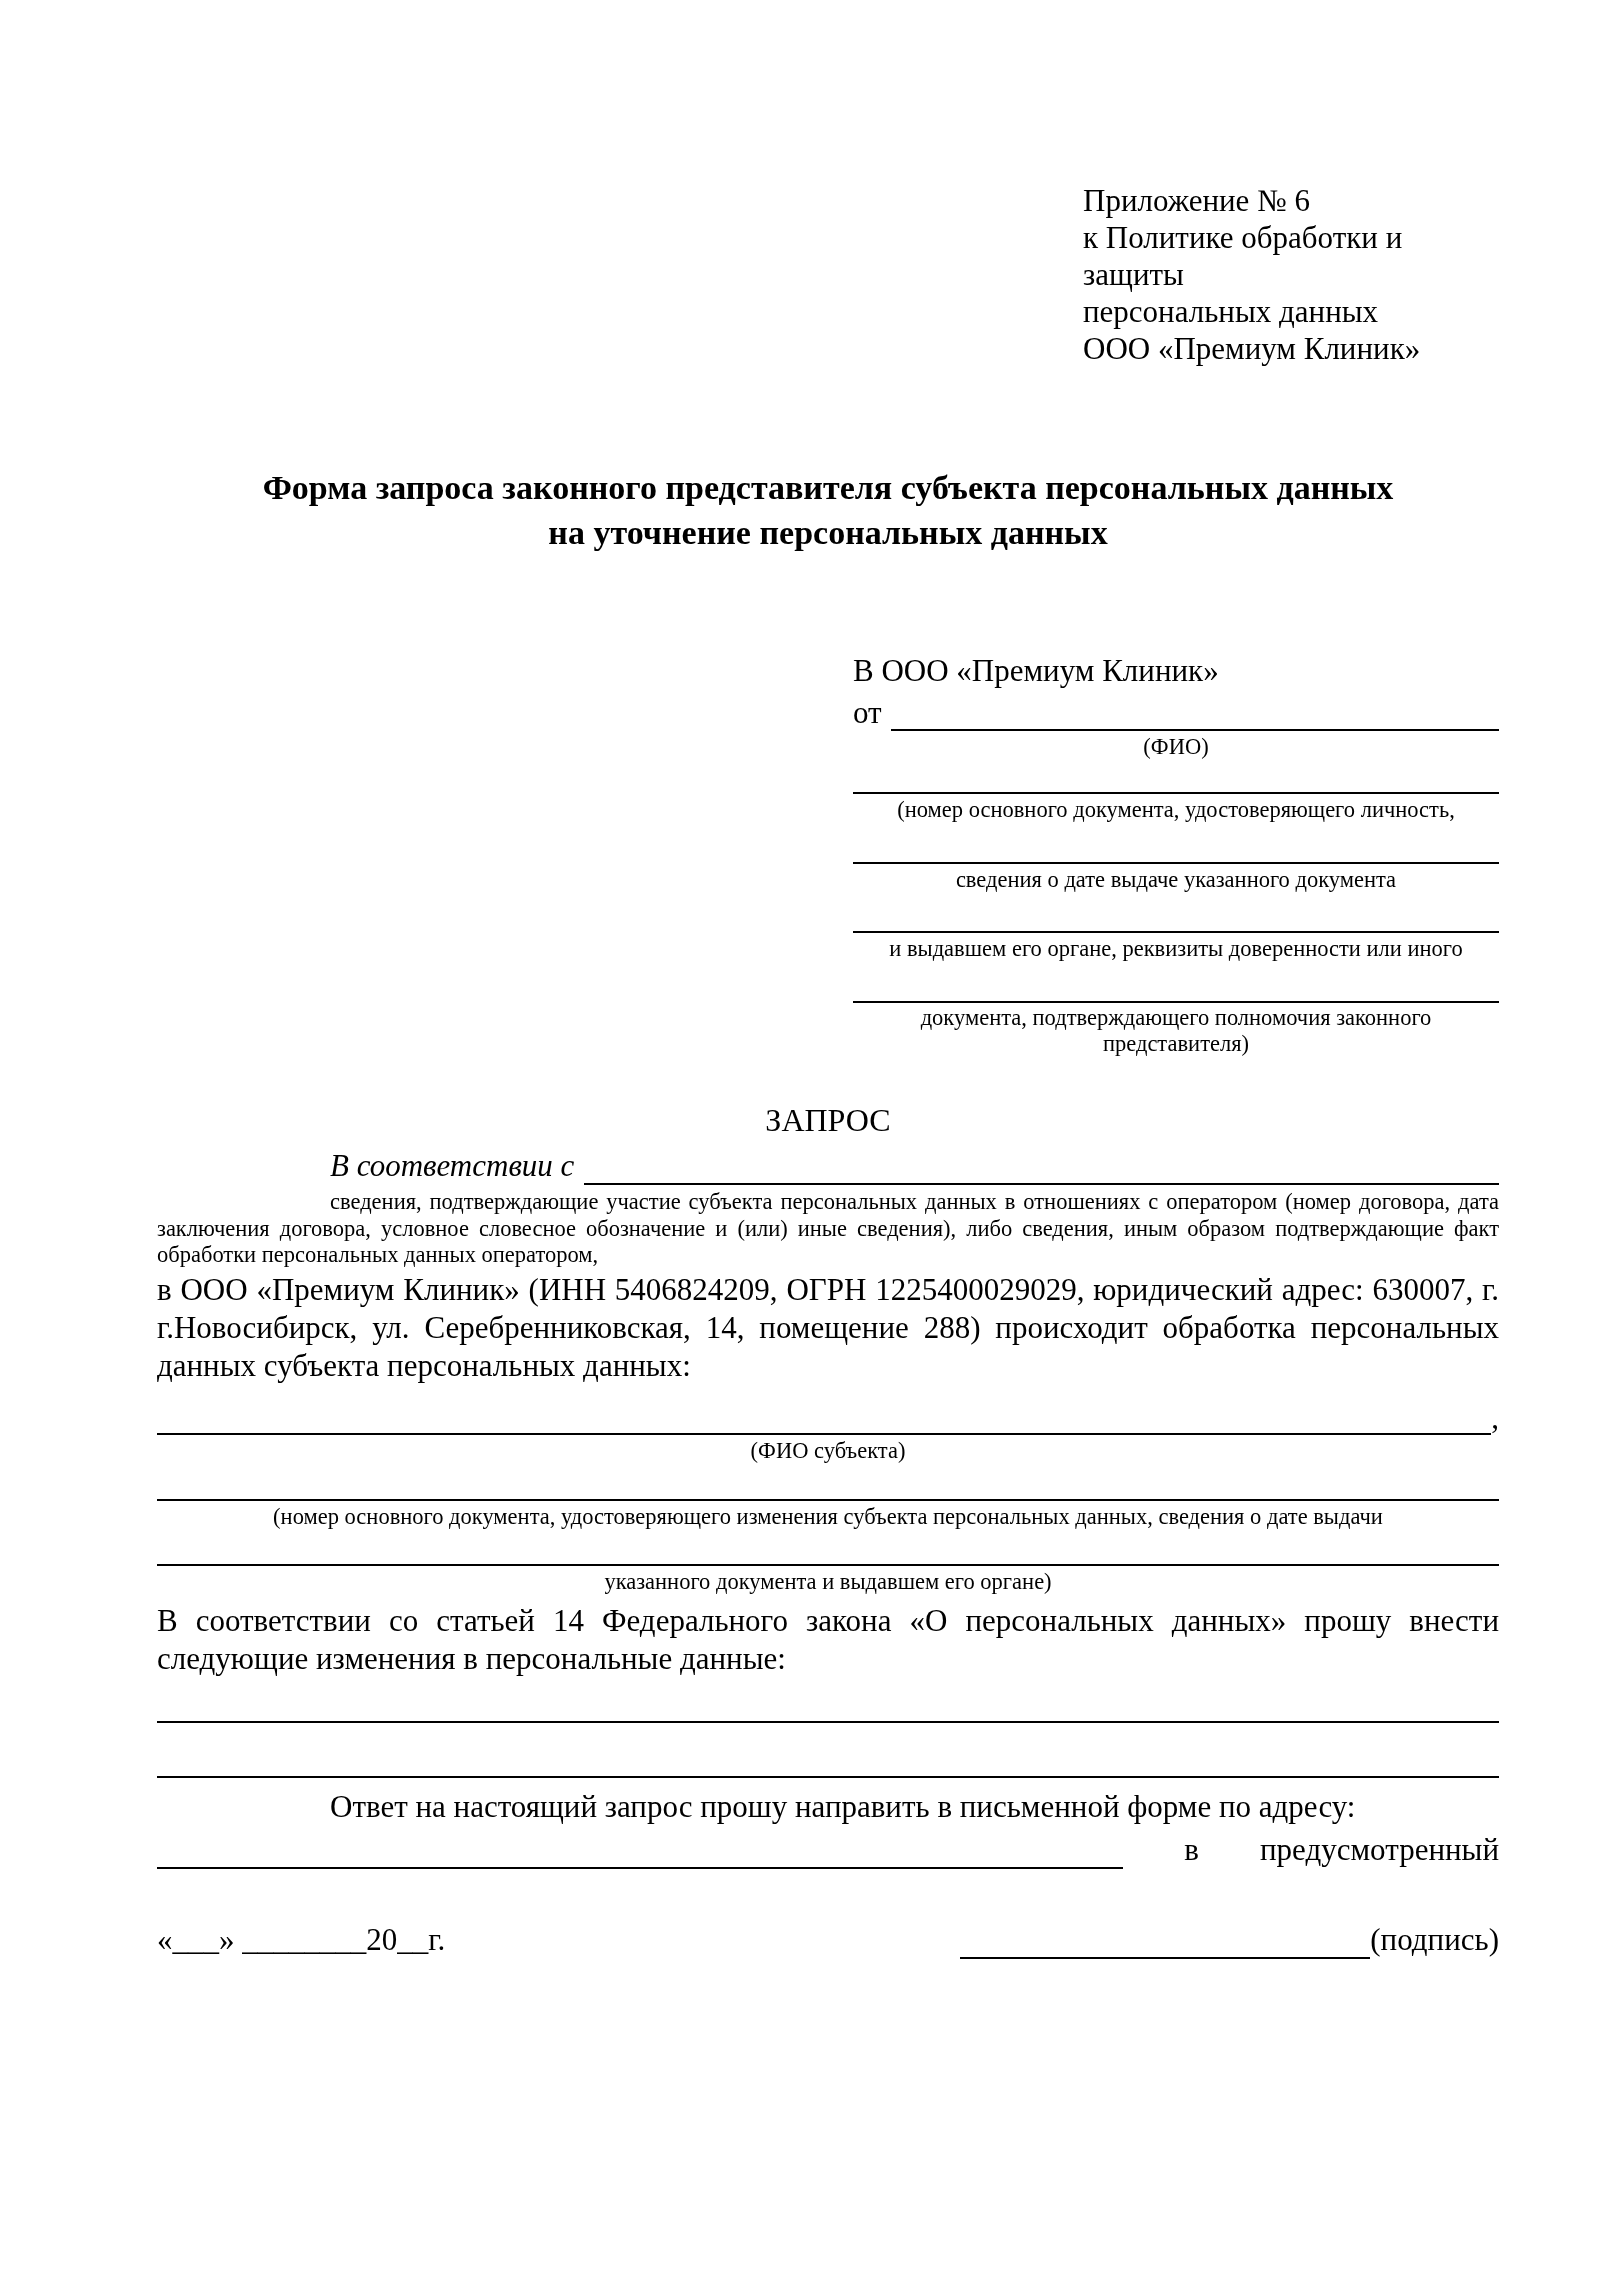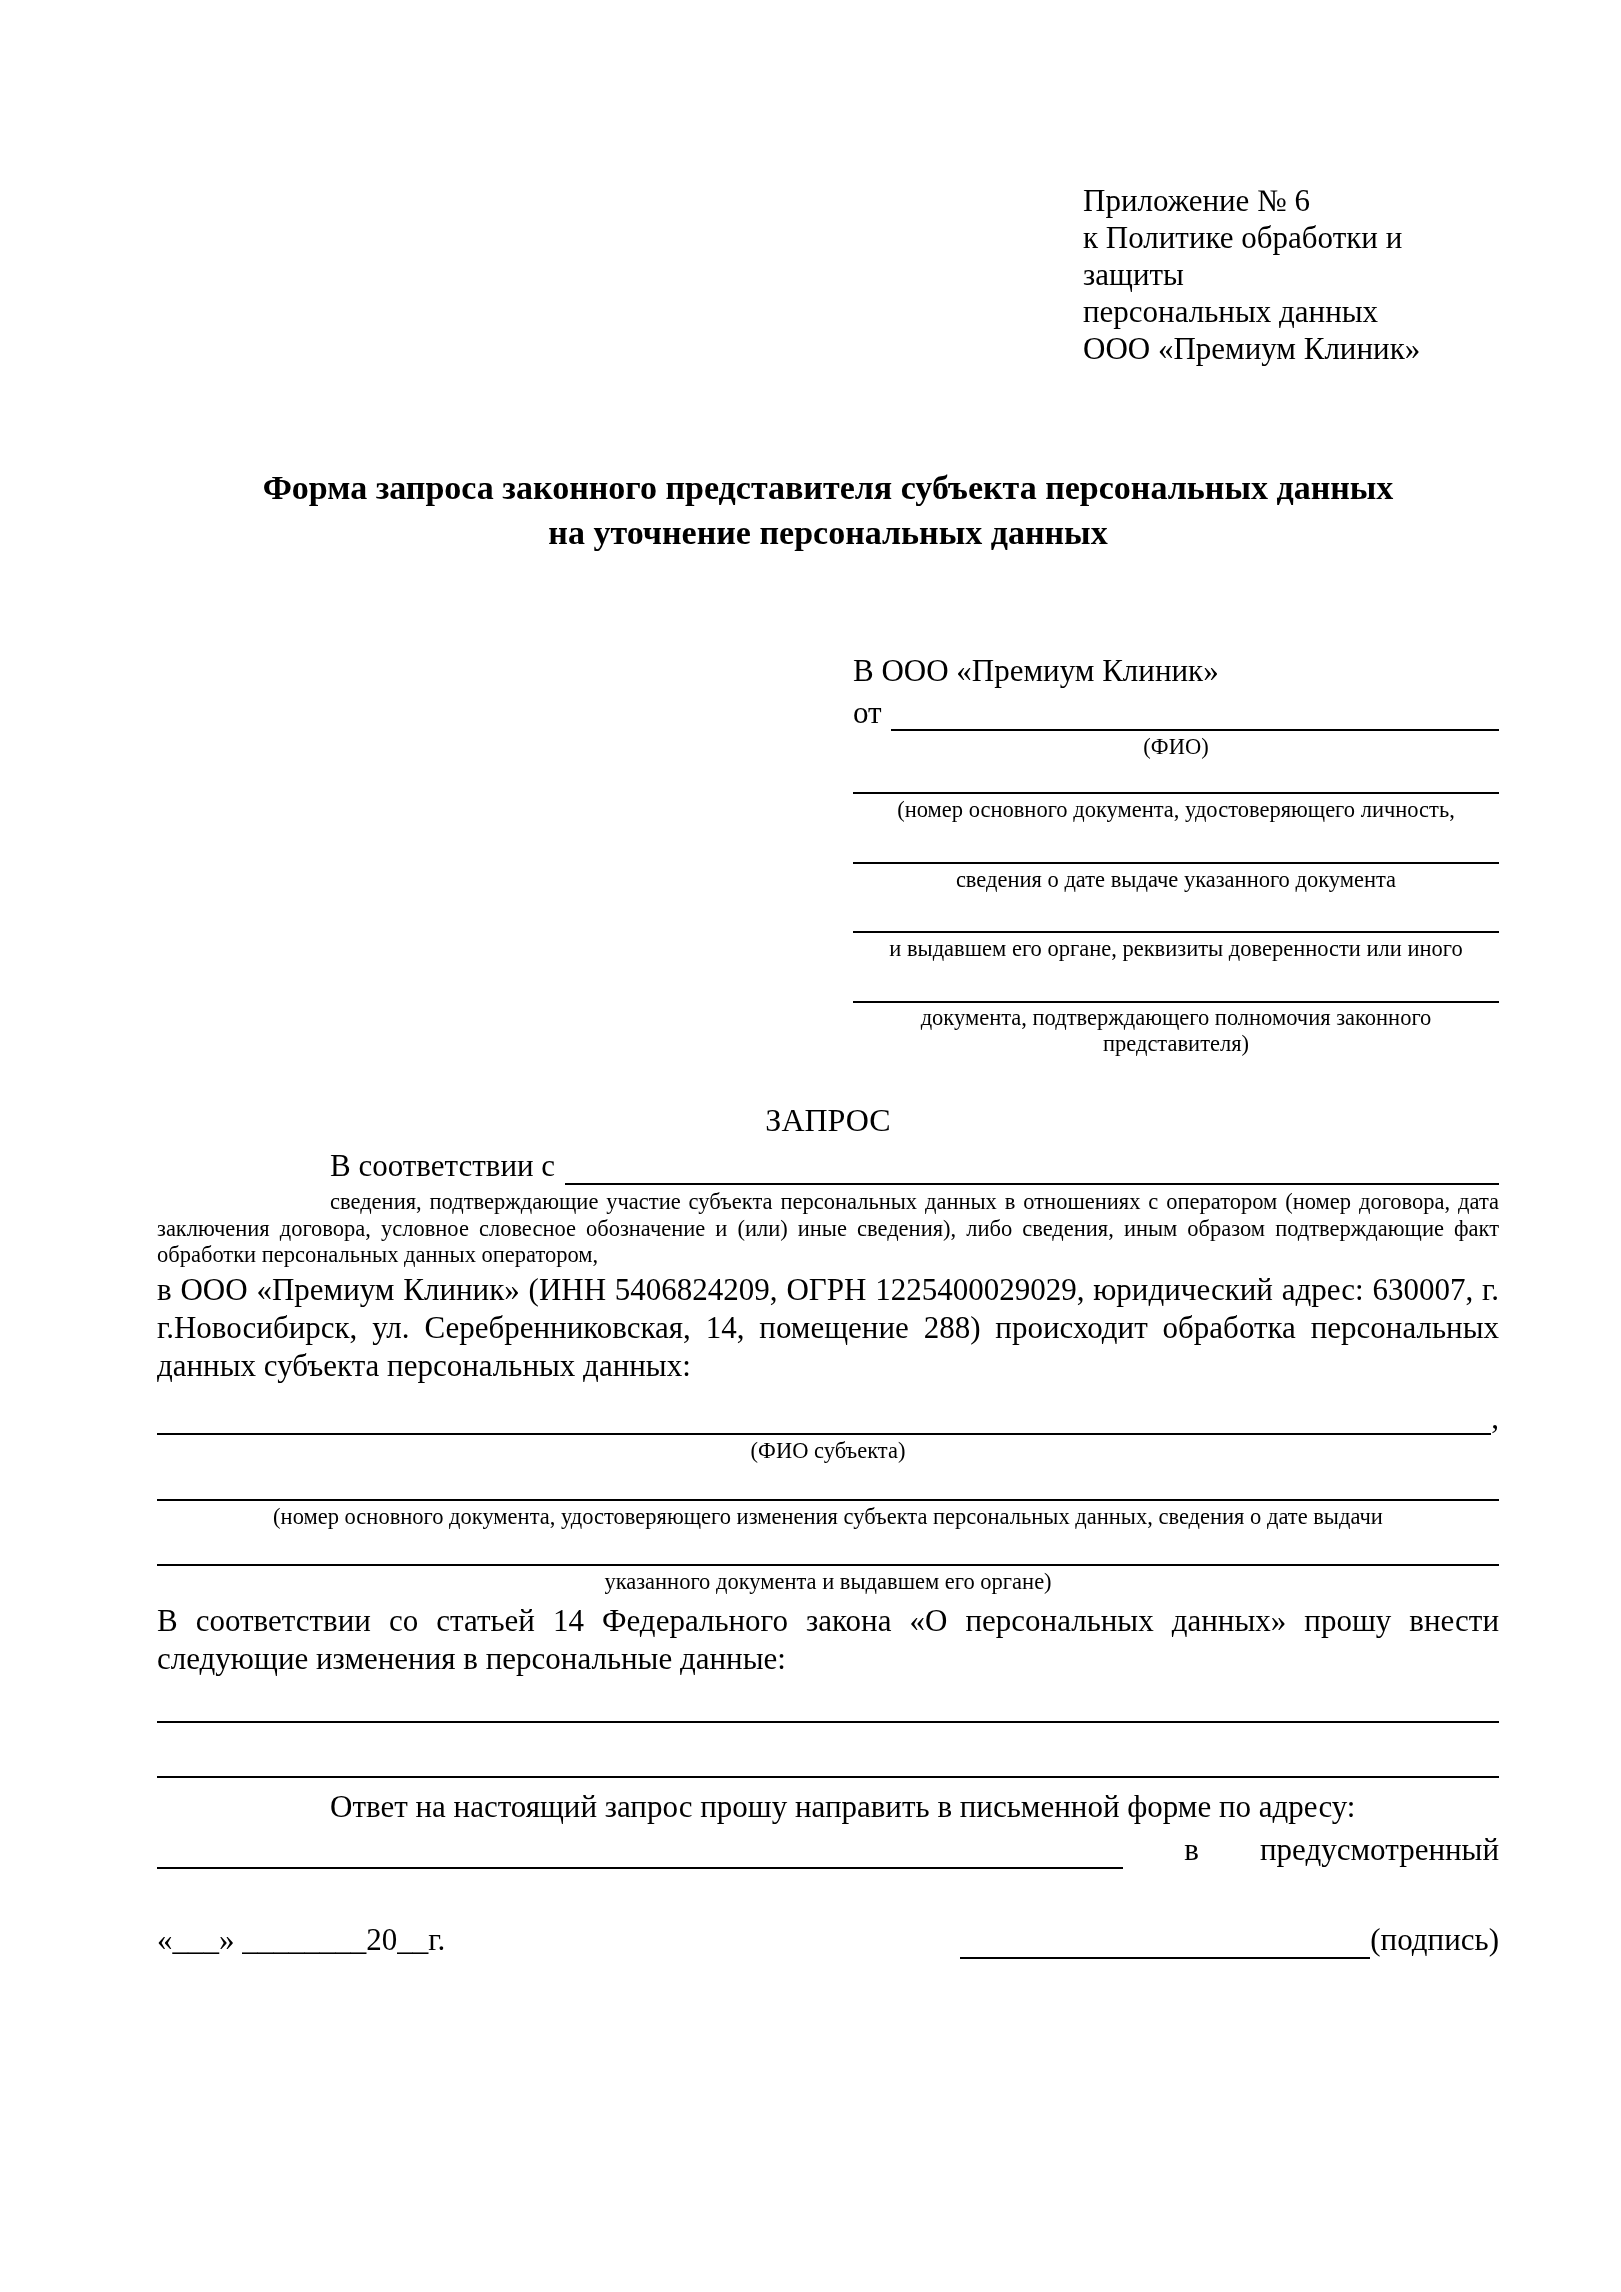--- a/index.html
+++ b/index.html
@@ -23,21 +23,21 @@
   .addressee { margin-top:96px; margin-left:696px; font-size:31px; }
   .addr-to { line-height:39px; }
   .addr-from { display:flex; align-items:flex-end; margin-top:2px; height:39px; }
   .addr-from .fill { flex:1; border-bottom:2.9px solid #000; margin-left:9.8px; }
   .hint { font-size:22.5px; line-height:25.5px; text-align:center; margin-top:2.9px; }
   .blank-row { border-bottom:2.9px solid #000; height:33px; }
   .blank-row.tall { height:39px; }
 
   
   .request-heading { margin-top:45px; text-align:center; font-size:32px; line-height:39px; }
-  .intro-line { display:flex; align-items:flex-end; margin-top:5.9px; font-size:31px; line-height:39px; }
+  .intro-line { display:flex; align-items:flex-end; margin-top:5.9px; font-size:31px; line-height:39px;font-style:italic; }
   .intro-line .indent { width:173px; }
   .intro-line .fill { flex:1; border-bottom:2.9px solid #000; margin-left:9.8px; }
   .footnote { font-size:22.5px; line-height:26.5px; text-align:justify; text-indent:173px; margin-top:3.9px; }
   .par { font-size:31px; line-height:38px; text-align:justify; }
   .operator-par { margin-top:2px; }
   .subject-line { display:flex; align-items:flex-end; font-size:31px; line-height:35px; margin-top:15.7px; }
   .subject-line .fill { flex:1; border-bottom:2.9px solid #000; }
   .blank-wide { border-bottom:2.9px solid #000; height:35px; }
   .amendment-par { margin-top:7.8px; }
   .blank-full-1 { border-bottom:2.9px solid #000; height:43px; }

